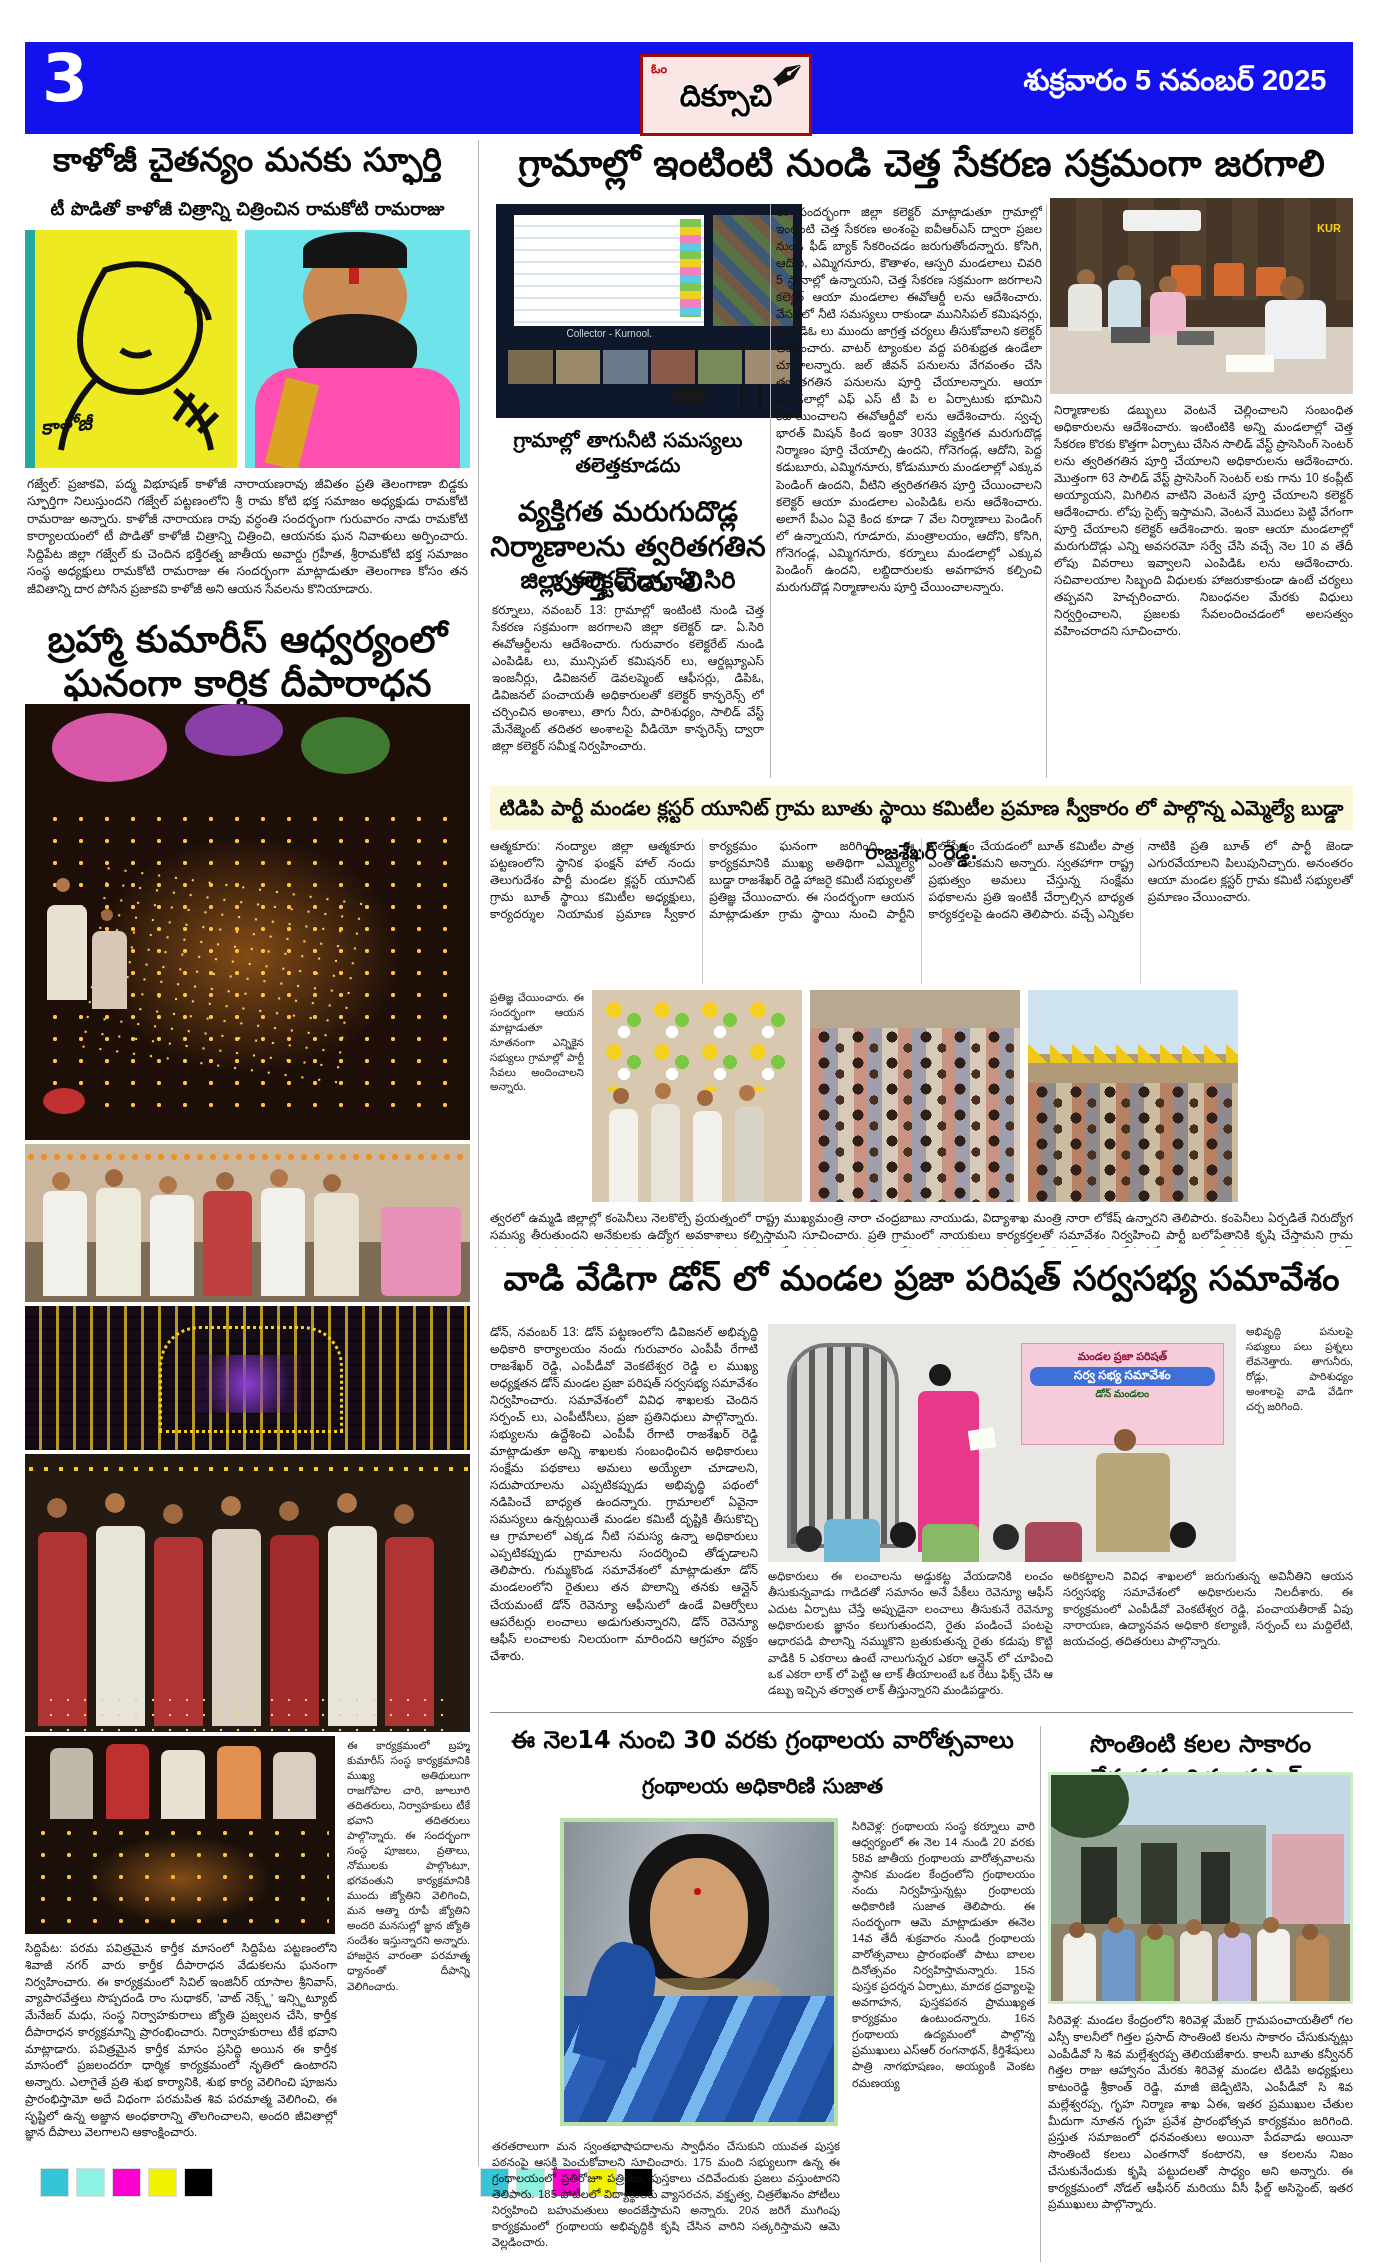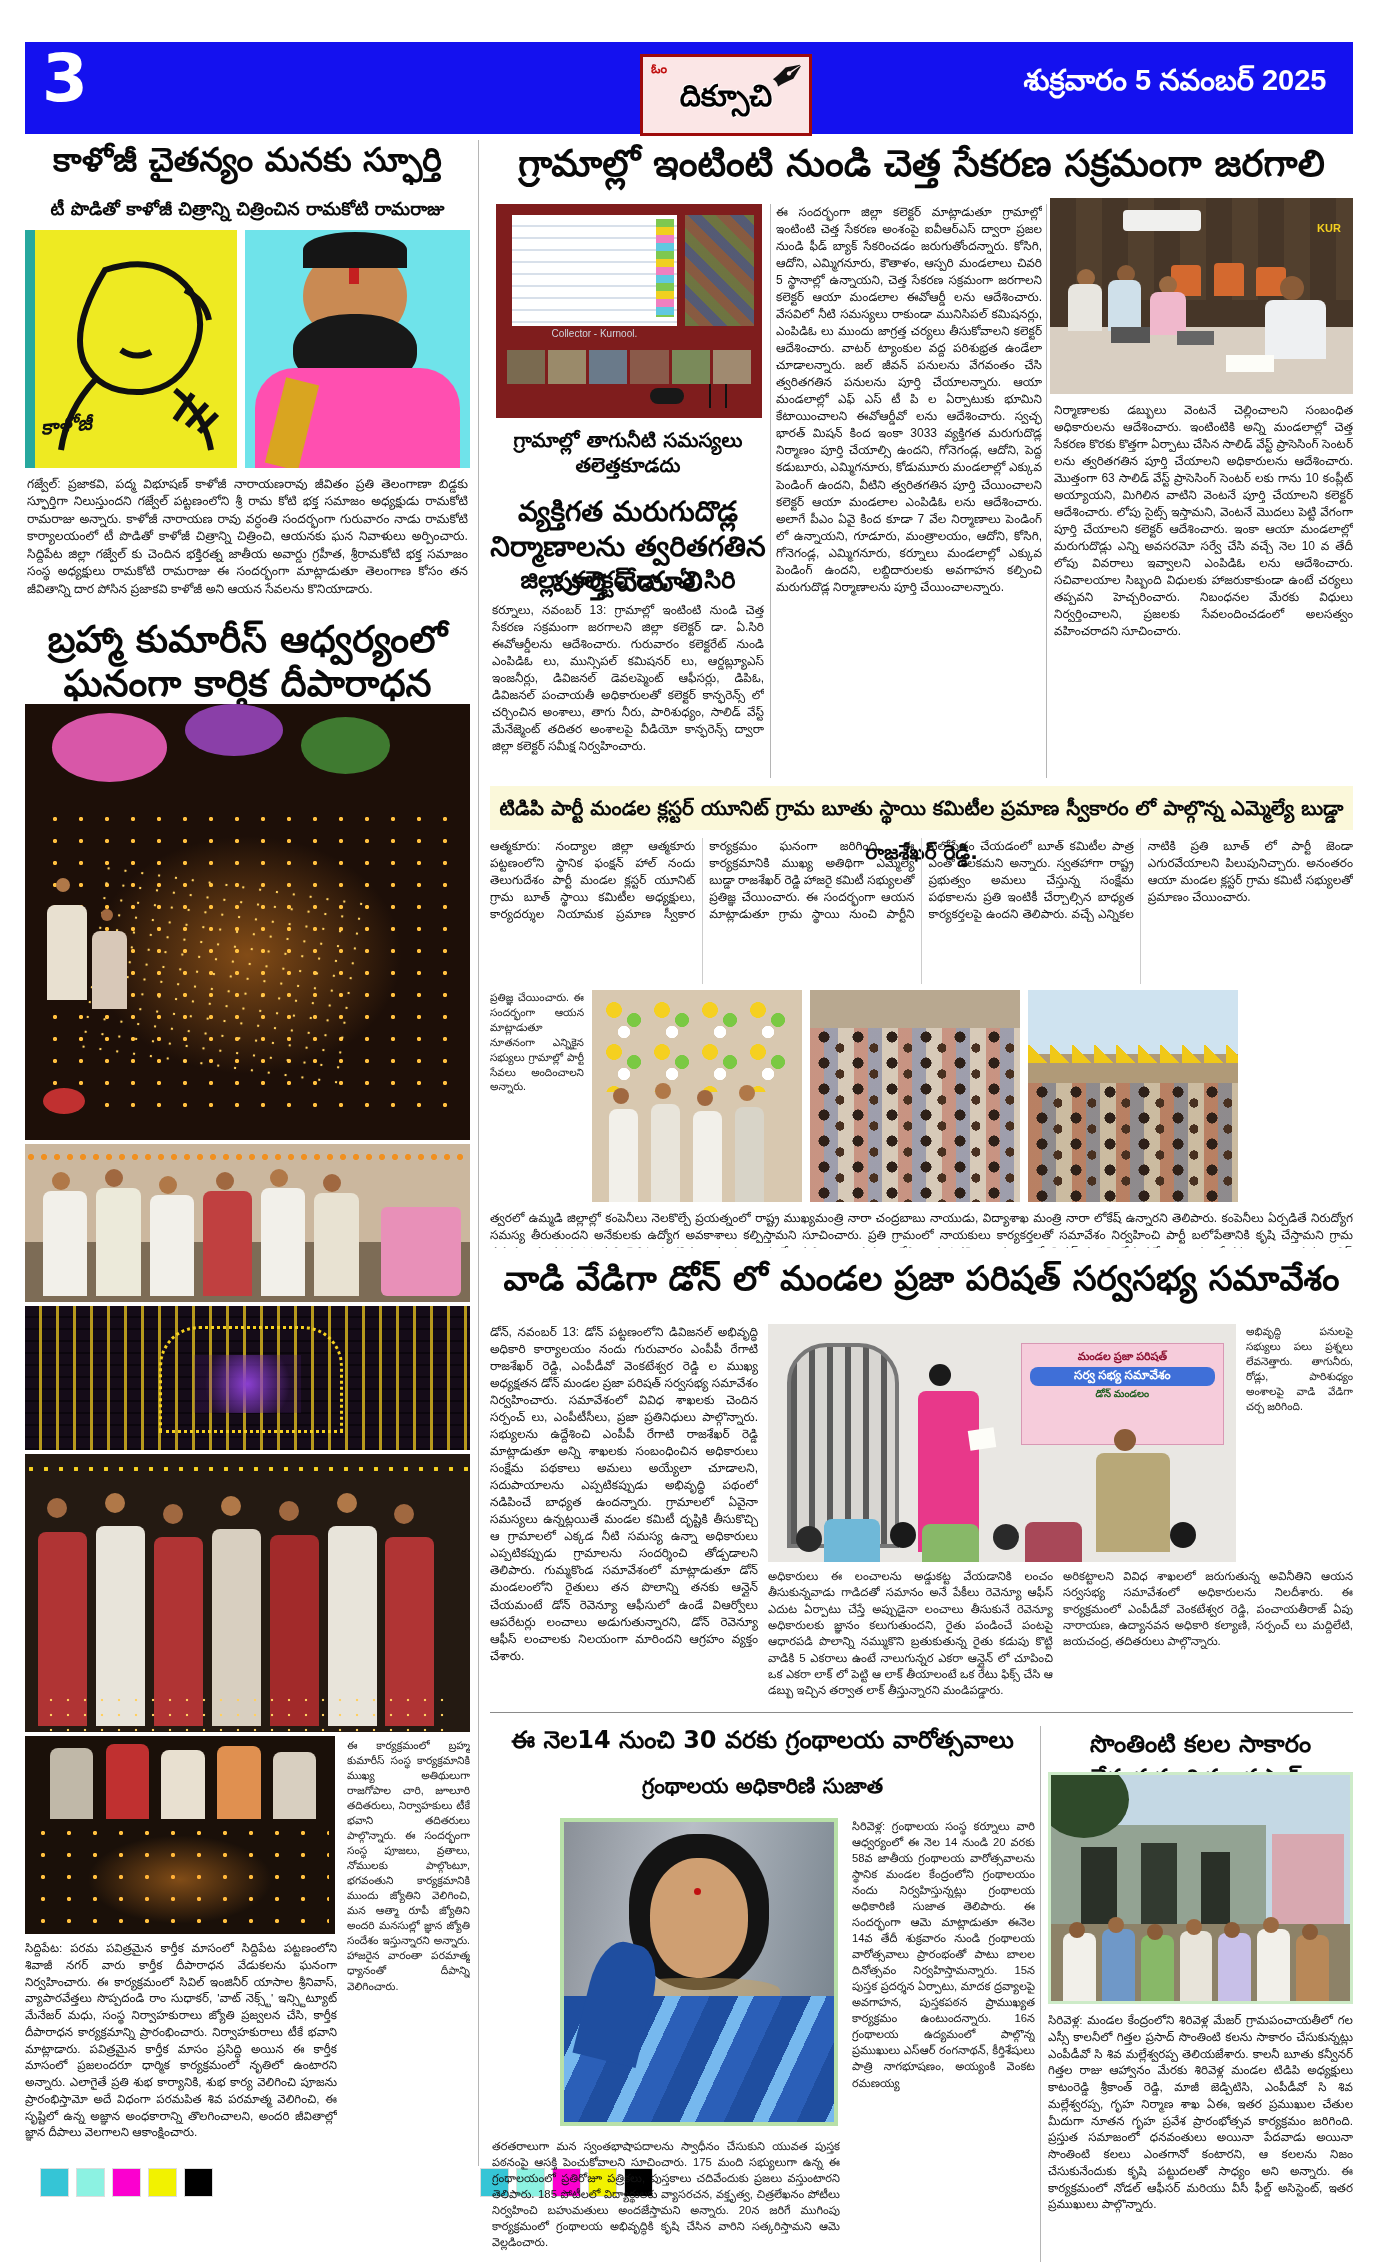--- a/index.html
+++ b/index.html
@@ -36,21 +36,21 @@
   #p4{left:25px;top:1454px;width:445px;height:278px;background:#241a12;}
   #p5{left:25px;top:1736px;width:310px;height:198px;background:#1a1009;}
   #b-col1{left:25px;top:1940px;width:312px;height:226px;font-size:11.8px;}
   #b-col2{left:347px;top:1738px;width:123px;height:430px;font-size:10.6px;}
   .marks{position:absolute;display:flex;gap:7px;}
   #marks1{left:40px;top:2168px;} #marks2{left:480px;top:2168px;}
   .marks span{width:27px;height:27px;display:block;border:1px solid #ddd;}
   #vrule-main{left:478px;top:140px;height:2026px;}
   
   #c-head{left:490px;top:142px;width:863px;font-size:37px;}
-  #c1-photo{left:496px;top:204px;width:266px;height:214px;background:#7f1d1d;}
+  #c1-photo{left:496px;top:204px;width:266px;height:214px;background:#0f172a;padding-left:40px;}
   #c-sub1{left:490px;top:428px;width:276px;font-size:20px;line-height:1.25;}
   #c-sub2{left:490px;top:494px;width:276px;font-size:28px;line-height:1.25;}
   #c-sub3{left:490px;top:566px;width:276px;font-size:24px;}
   #c-body1{left:492px;top:602px;width:272px;height:176px;font-size:12px;}
   #c-body2{left:776px;top:204px;width:266px;height:574px;font-size:12px;}
   #c3-photo{left:1050px;top:198px;width:303px;height:196px;background:#463628;}
   #c-body3{left:1054px;top:402px;width:299px;height:376px;font-size:12px;}
   
   #d-band{left:490px;top:786px;width:863px;height:44px;line-height:44px;font-size:20px;}
   #d-top{left:490px;top:838px;width:863px;height:146px;font-size:12px;column-count:4;column-gap:14px;column-rule:1px solid #ccc;}

